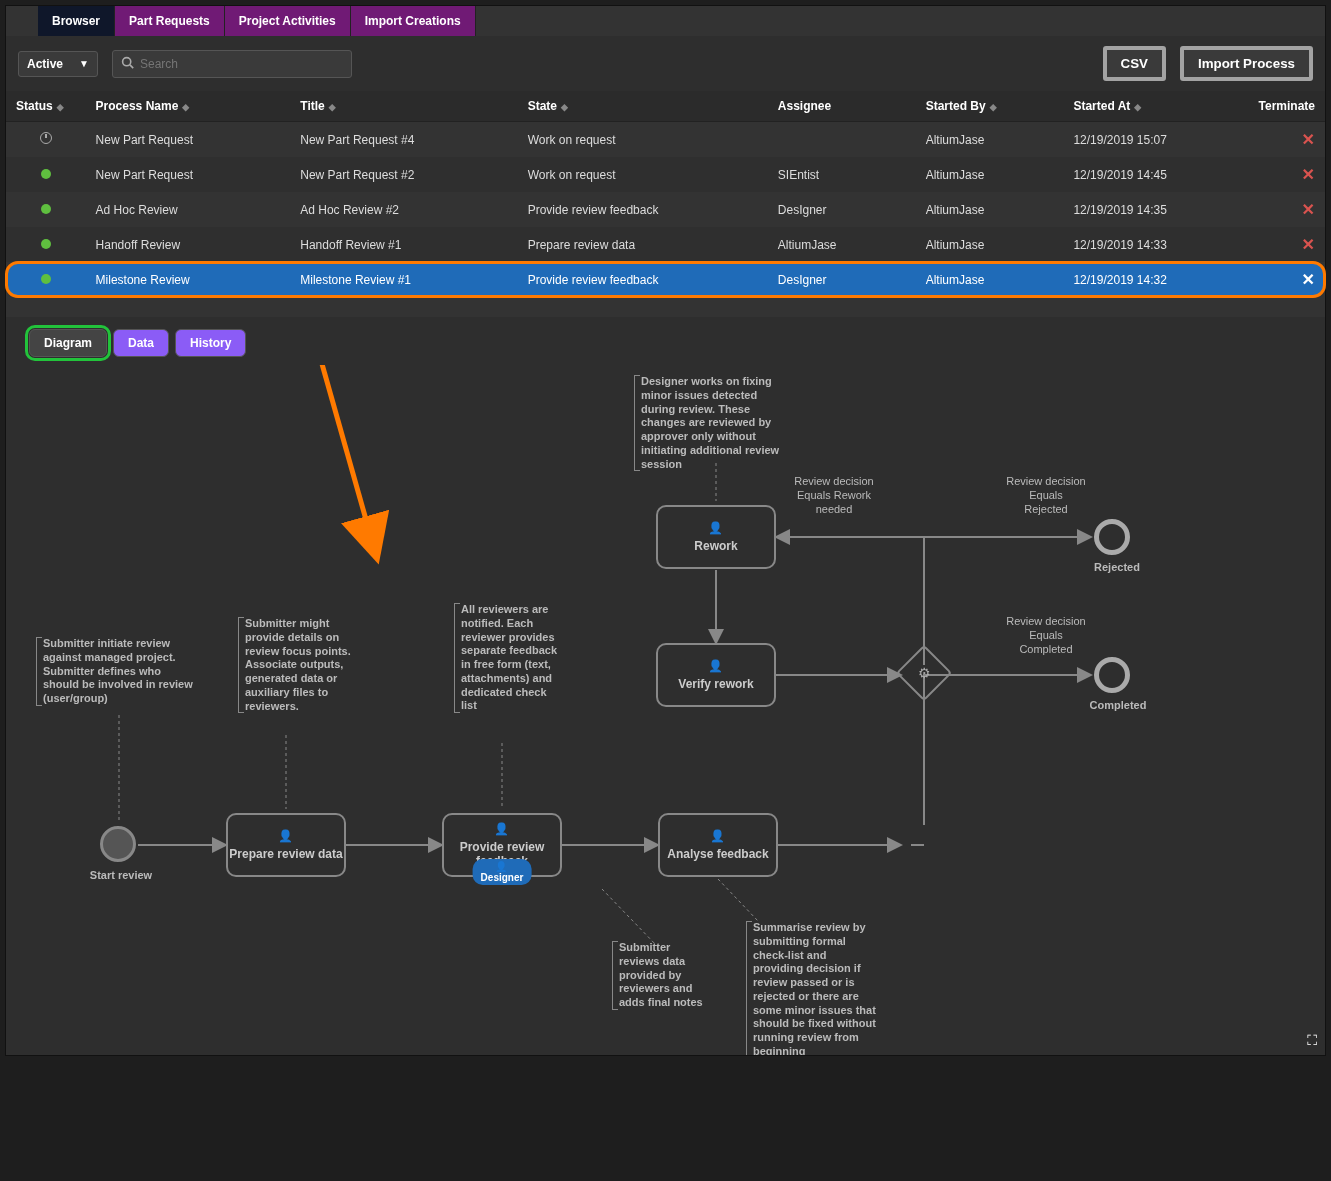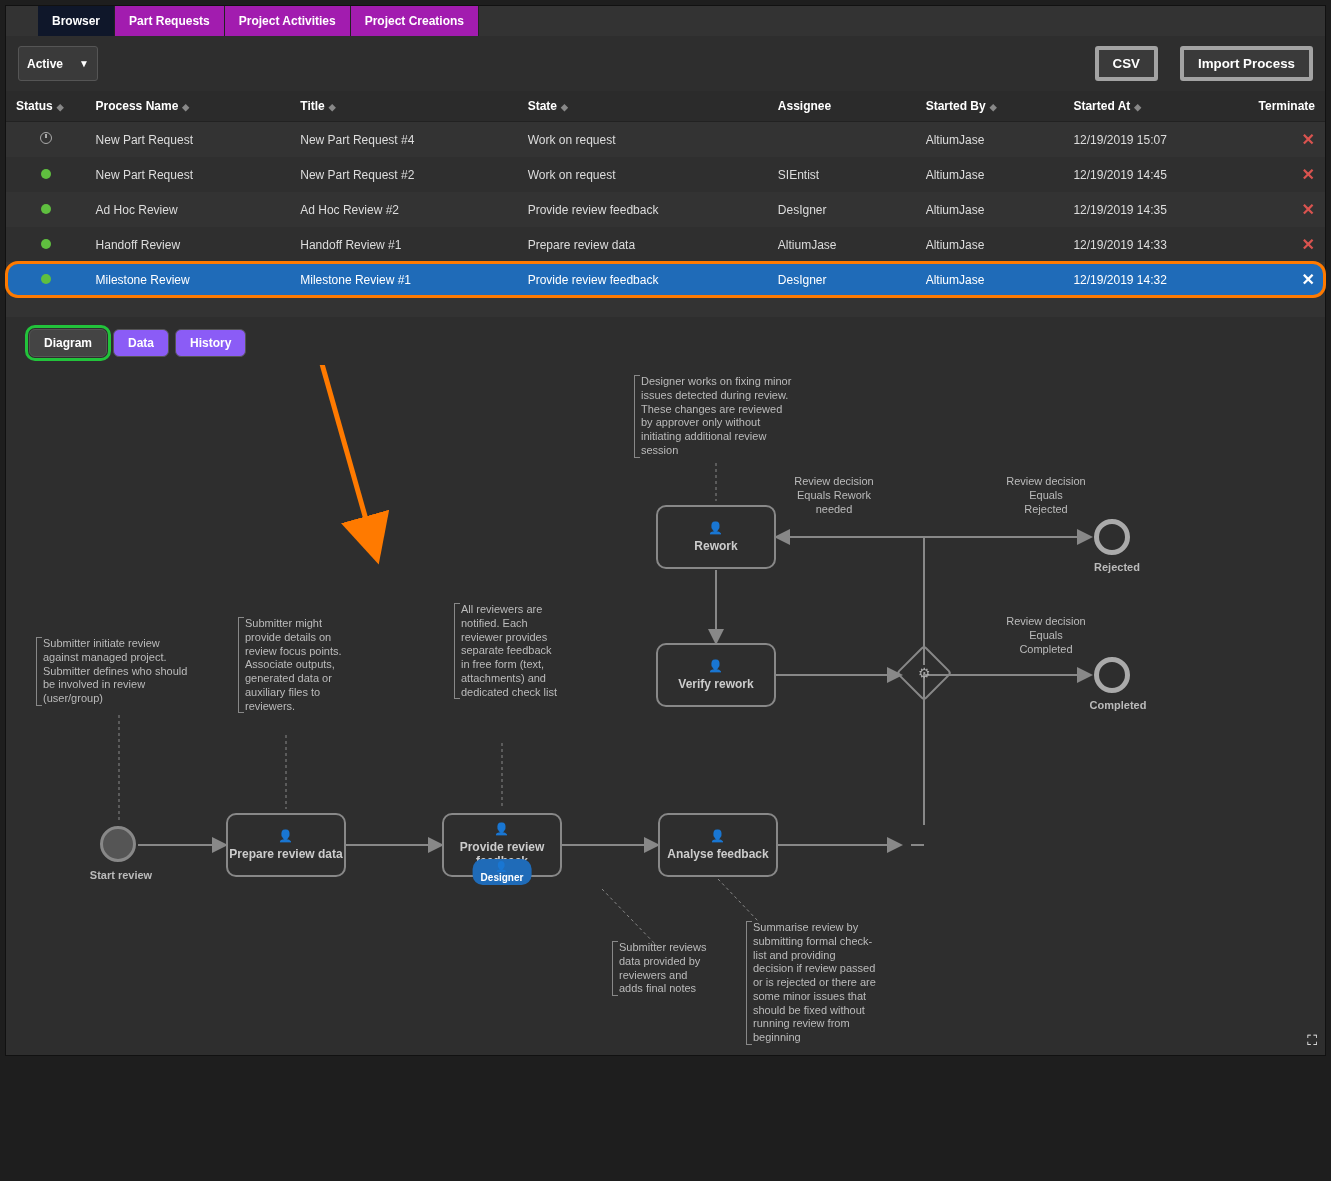--- a/index.html
+++ b/index.html
@@ -16,28 +16,29 @@
     border: 1px solid #111;
     margin: 5px;
   }
   
   .top-tabs { display:flex; background:#333; }
   .top-tab {
     padding: 8px 14px;
     color:#fff;
     font-weight:bold;
     cursor:pointer;
-    background:#a21caf;
+    background:#701a75;
     border-right:1px solid #222;
   }
   .top-tab.active { background:#0f172a;margin-left:32px; }
   
   .toolbar {
     display:flex;
-    gap:22px;
+    align-items:center;
+    gap:14px;
     padding:10px 12px;
     background:#2e2e2e;
   }
   .select {
     display:flex;align-items:center;justify-content:space-between;
     width:80px;padding:5px 8px;background:#3a3a3a;border:1px solid #555;border-radius:3px;color:#fff;font-weight:bold;cursor:pointer;
   }
   .select .arrow { font-size:10px; }
   .search {
     display:flex;align-items:center;gap:6px;
@@ -83,21 +84,21 @@
   .dtab.active {
     background:#444;
     outline:3px solid #22c33b;outline-offset:1px;border-radius:6px;
   }
   
   .canvas {
     position:relative;background:#2e2e2e;height:690px;overflow:hidden;
   }
   .note {
     position:absolute;color:#bbb;font-size:11px;line-height:1.25;
-    border-left:1px solid #888;padding:0 0 0 6px;
+    border-left:1px solid #888;padding:0 0 0 6px;font-weight:bold;
   }
   .note::before {
     content:"";position:absolute;top:0;left:-1px;width:6px;height:1px;background:#888;
   }
   .note::after {
     content:"";position:absolute;bottom:0;left:-1px;width:6px;height:1px;background:#888;
   }
   .edge-label {
     position:absolute;color:#bbb;font-size:11px;line-height:1.25;text-align:center;
   }
@@ -138,27 +139,36 @@
 </style>
 </head>
 <body>
 
 <div class="app">
 
   <div class="top-tabs">
     <div class="top-tab active">Browser</div>
     <div class="top-tab">Part Requests</div>
     <div class="top-tab">Project Activities</div>
-    <div class="top-tab">Project Creations</div>
+    <div class="top-tab">Import Creations</div>
   </div>
 
   <div class="toolbar">
     <div class="select">
       <span>Active</span>
       <span class="arrow">▼</span>
+    </div>
+    <div class="search">
+      <span>
+        <svg width="13" height="13" viewBox="0 0 16 16">
+            <circle cx="7" cy="7" r="5" stroke="#aaa" stroke-width="2" fill="none"></circle>
+            <line x1="11" y1="11" x2="15" y2="15" stroke="#aaa" stroke-width="2"></line>
+          </svg>
+      </span>
+      <input type="text" placeholder="Search" style="">
     </div>
     <div class="spacer"></div>
     <button class="btn">CSV</button>
     <button class="btn">Import Process</button>
   </div>
 
   <table>
     <thead>
       <tr>
         <th style="width:70px"><span>Status</span><span class="sort">◆</span></th>

